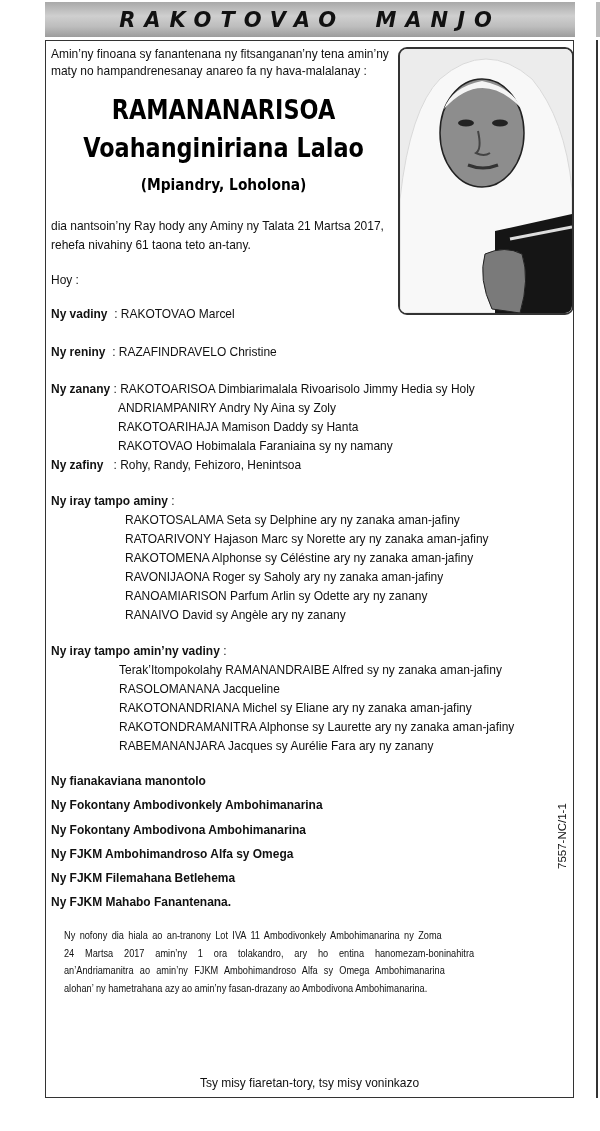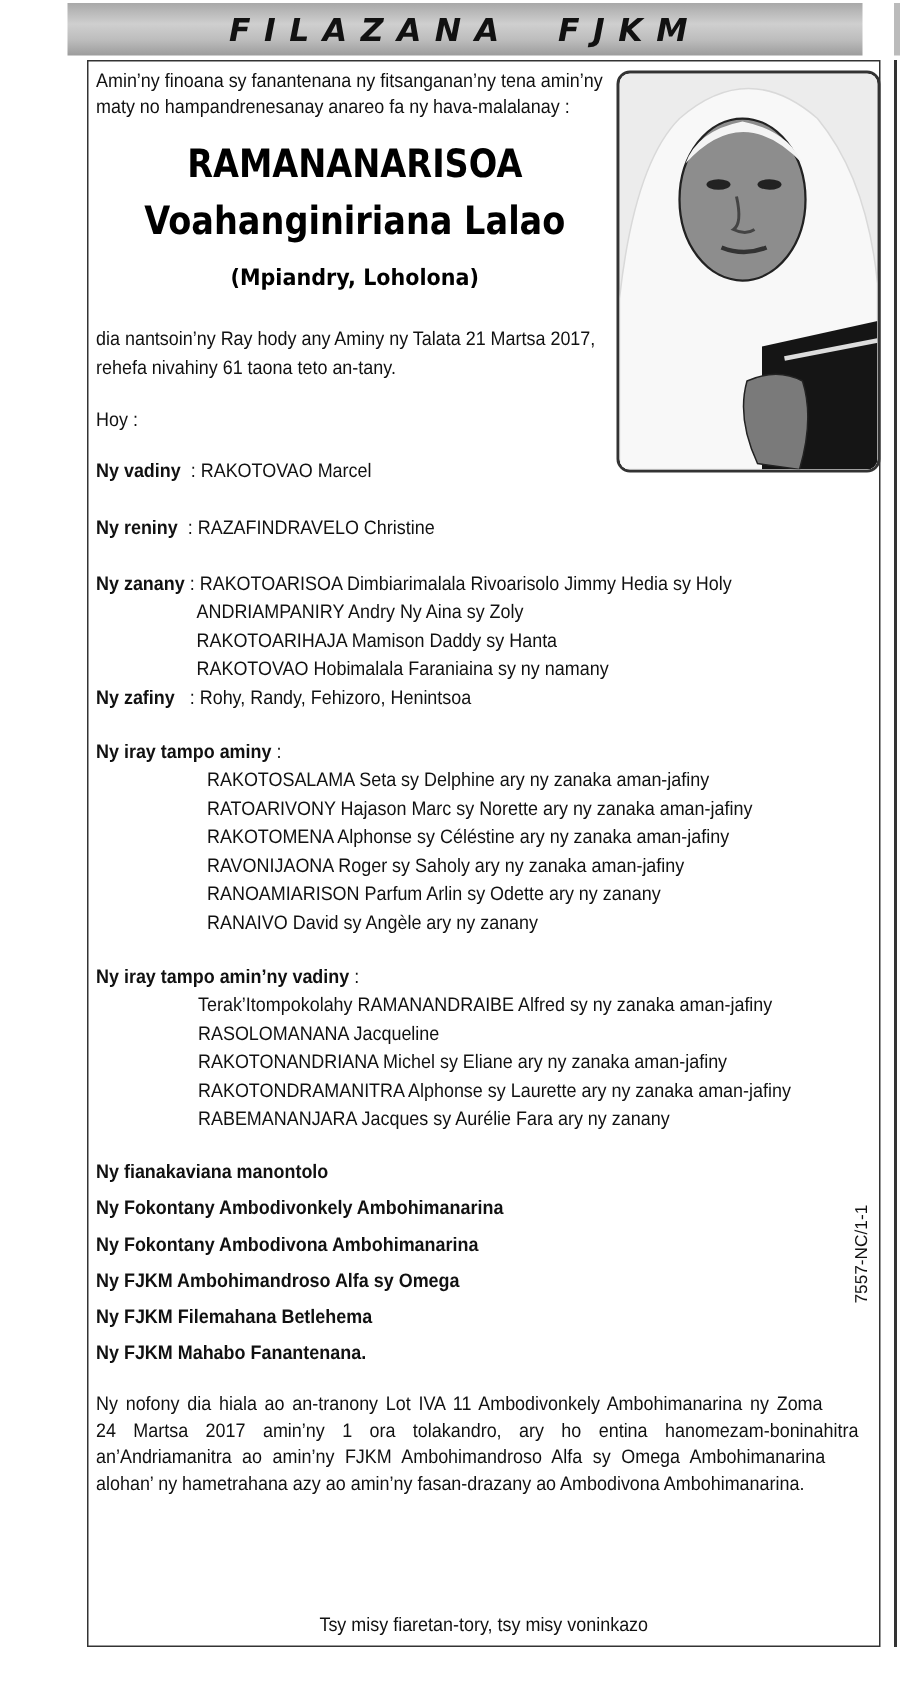--- a/index.html
+++ b/index.html
@@ -7,56 +7,56 @@
          font-family: "Liberation Sans", sans-serif; color: #111; }
   .banner { position: absolute; left: 45px; top: 2px; width: 530px; height: 35px;
             background: linear-gradient(to bottom, #a9a9a9 0%, #cfcfcf 40%, #bdbdbd 70%, #9c9c9c 100%);
             display: flex; align-items: center; justify-content: center; }
   .banner-title { font-family: "DejaVu Sans", sans-serif; font-weight: bold; font-style: italic;
                   font-size: 21px; letter-spacing: 9px; color: #111; word-spacing: 14px; }
   .next-col { position: absolute; left: 596px; top: 2px; width: 10px; height: 35px; background: #bbb; }
   .next-col-box { position: absolute; left: 596px; top: 40px; width: 10px; height: 1058px;
                   border-left: 2px solid #333; }
   .box { position: absolute; left: 45px; top: 40px; width: 527px; height: 1056px;
-         border: 1.5px solid #333; box-sizing: content-box; margin-left: 13px; }
+         border: 1.5px solid #333; box-sizing: content-box; }
   .intro { position: absolute; left: 5px; top: 4px; width: 345px; font-size: 13px; line-height: 17px;
            transform: scaleX(0.92); transform-origin: left top; white-space: nowrap; }
   .name1, .name2, .name3 { position: absolute; left: 0; width: 355px; text-align: center;
            font-family: "DejaVu Sans", sans-serif; font-weight: bold; color: #000; }
   .name1 { top: 54px; font-size: 26px; transform: scaleX(0.86); letter-spacing: 0px; }
   .name2 { top: 92px; font-size: 26px; transform: scaleX(0.86); }
   .name3 { top: 135px; font-size: 15px; transform: scaleX(0.92); }
   .photo { position: absolute; left: 352px; top: 6px; width: 172px; height: 264px;
            border: 2px solid #333; border-radius: 9px; overflow: hidden; background: #f2f2f2; }
   .para { position: absolute; left: 5px; font-size: 13px; line-height: 19px; white-space: nowrap;
           transform: scaleX(0.92); transform-origin: left top; }
   .lbl { display: inline-block; font-weight: bold; }
   .indent1 { position: absolute; left: 72px; font-size: 13px; line-height: 19px; white-space: nowrap;
              transform: scaleX(0.92); transform-origin: left top; }
   .indent2 { position: absolute; left: 79px; font-size: 13px; line-height: 19px; white-space: nowrap;
              transform: scaleX(0.92); transform-origin: left top; }
   .indent3 { position: absolute; left: 73px; font-size: 13px; line-height: 19px; white-space: nowrap;
              transform: scaleX(0.92); transform-origin: left top; }
   .org { position: absolute; left: 5px; font-size: 13px; font-weight: bold; white-space: nowrap;
          transform: scaleX(0.92); transform-origin: left top; }
-  .funeral { position: absolute; left: 5px; top: 886px; width: 516px; font-size: 13px; line-height: 17.5px;
+  .funeral { position: absolute; left: 18px; top: 886px; width: 516px; font-size: 10px; line-height: 17.5px;
              text-align: justify; text-align-last: left; }
   .funeral span { display: block; }
   .quote { position: absolute; left: 0; width: 527px; text-align: center; font-size: 13.5px;
            font-weight: bold; font-style: italic; line-height: 19px; }
   .quote .ref { font-style: normal; }
   .closing { position: absolute; left: 0; top: 1034px; width: 527px; text-align: center; font-size: 13px; }
   .ref-code { position: absolute; left: 498px; top: 770px; width: 80px; height: 16px;
               font-size: 11.5px; transform: rotate(-90deg); transform-origin: left top; white-space: nowrap; }
 </style>
 </head>
 <body>
 
 <div class="banner">
-  <span class="banner-title">FILAZANA FJKM</span>
+  <span class="banner-title">RAKOTOVAO MANJO</span>
 </div>
 <div class="next-col"></div>
 <div class="next-col-box"></div>
 
 <div class="box">
 
   <div class="intro">
     <div>Amin’ny finoana sy fanantenana ny fitsanganan’ny tena amin’ny</div>
     <div>maty no hampandrenesanay anareo fa ny hava-malalanay  :</div>
   </div>

